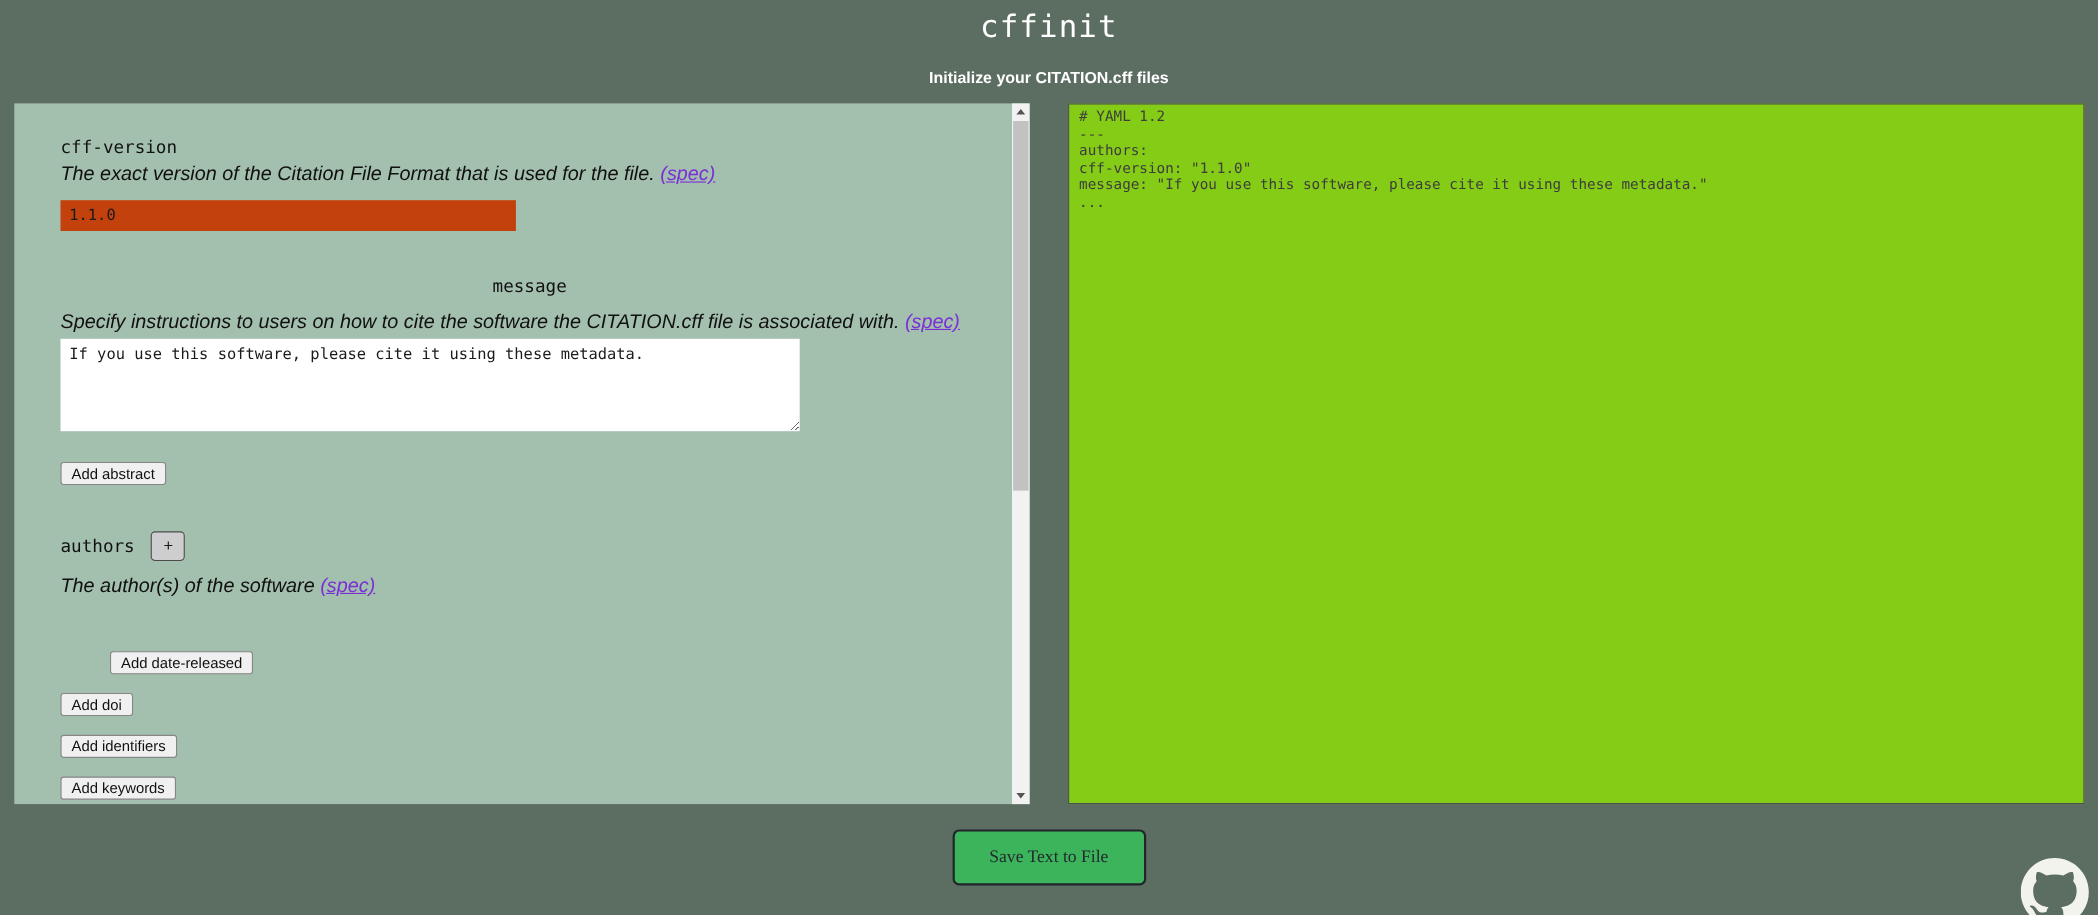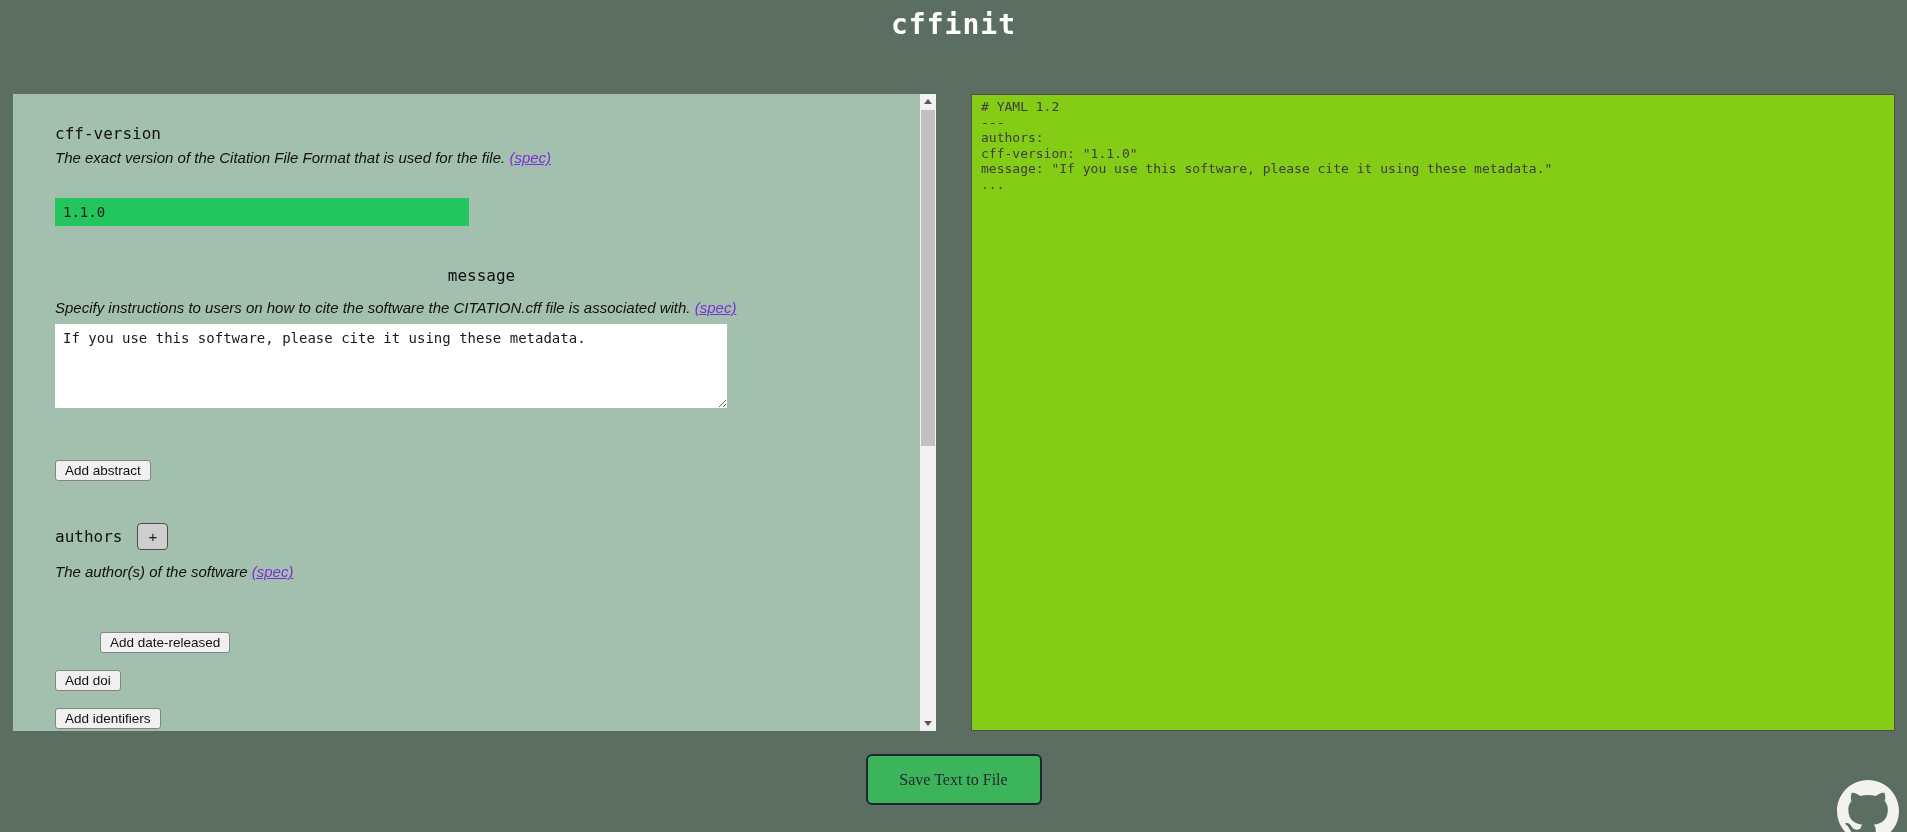--- a/index.html
+++ b/index.html
@@ -10,21 +10,21 @@
     overflow: hidden;
     background: #5c6d62;
     font-family: "Liberation Sans", sans-serif;
     color: #1a1a1a;
   }
   
   .header { text-align: center; }
   .app-title {
     margin: 0; padding-top: 8px;
     font-family: "DejaVu Sans Mono", monospace;
-    font-weight: bold; font-size: 28px;
+    font-weight: normal; font-size: 28px;
     color: #ffffff; letter-spacing: 1px;
   }
   .app-subtitle {
     margin: 0; padding-top: 22px;
     font-size: 14.5px; font-weight: bold; color: #ffffff;
   }
   
   .form-panel {
     position: absolute; left: 13px; top: 94px;
     width: 923px; height: 637px;
@@ -32,32 +32,32 @@
   }
   .form-content {
     position: absolute; left: 0; top: 0; right: 16px; bottom: 0;
     padding: 0 12px 0 42px; overflow: hidden;
   }
   .field-label {
     font-family: "DejaVu Sans Mono", monospace;
     font-size: 16px; line-height: 20px; color: #111111;
   }
   .field-desc {
-    font-style: italic; font-size: 15px; line-height: 16px; color: #101010;
+    font-style: italic; font-size: 18px; line-height: 16px; color: #101010;
   }
   .spec-link { color: #7b2fd6; text-decoration: underline; font-style: italic; cursor: pointer; }
   .mt30 { margin-top: 30px; }
   .mt40 { margin-top: 40px; text-align: center; }
   .mt8  { margin-top: 14px; }
   .mt6  { margin-top: 6px; }
   .text-input {
-    display: block; margin-top: 32px;
+    display: block; margin-top: 16px;
     width: 414px; height: 28px;
     border: none; outline: none;
-    background: #22c55e;
+    background: #c2410c;
     font-family: "DejaVu Sans Mono", monospace;
     font-size: 14px; padding: 0 8px; color: #1a1a1a;
   }
   .text-area {
     display: block; margin-top: 8px;
     width: 672px; height: 84px;
     border: none; outline: none; resize: both;
     background: #ffffff;
     font-family: "DejaVu Sans Mono", monospace;
     font-size: 14px; line-height: 18px;
@@ -66,21 +66,21 @@
   .add-btn {
     display: block;
     margin-top: 17px;
     padding: 2px 9px;
     font-family: "Liberation Sans", sans-serif;
     font-size: 13.5px; color: #111111;
     background: #f0f0f0;
     border: 1px solid #868686; border-radius: 3px;
     cursor: pointer;
   }
-  .add-btn.first { margin-top: 52px; text-align: right; }
+  .add-btn.first { margin-top: 28px; text-align: right; }
   .add-btn.date { margin-top: 52px; margin-left: 45px; }
   .authors-row { margin-top: 42px; display: flex; align-items: center; gap: 15px; }
   .plus-btn {
     width: 31px; height: 27px;
     background: #cecece;
     border: 1.5px solid #4c4c4c; border-radius: 4px;
     font-size: 15px; color: #1a1a1a; cursor: pointer;
   }
   
   .scrollbar {
@@ -126,20 +126,21 @@
     position: absolute; right: 8px; bottom: -10px;
     width: 62px; height: 62px; cursor: pointer;
   }
   .github-corner svg { display: block; width: 62px; height: 62px; }
 </style>
 </head>
 <body>
 
 <header class="header">
   <h1 class="app-title">cffinit</h1>
+  <div class="app-subtitle">Initialize your CITATION.cff files</div>
 </header>
 
 <section class="form-panel">
   <div class="form-content">
 
     <div class="field-label mt30">cff-version</div>
     <div class="field-desc mt6">
       <span>The exact version of the Citation File Format that is used for the file.</span>
       <a class="spec-link">(spec)</a>
     </div>

